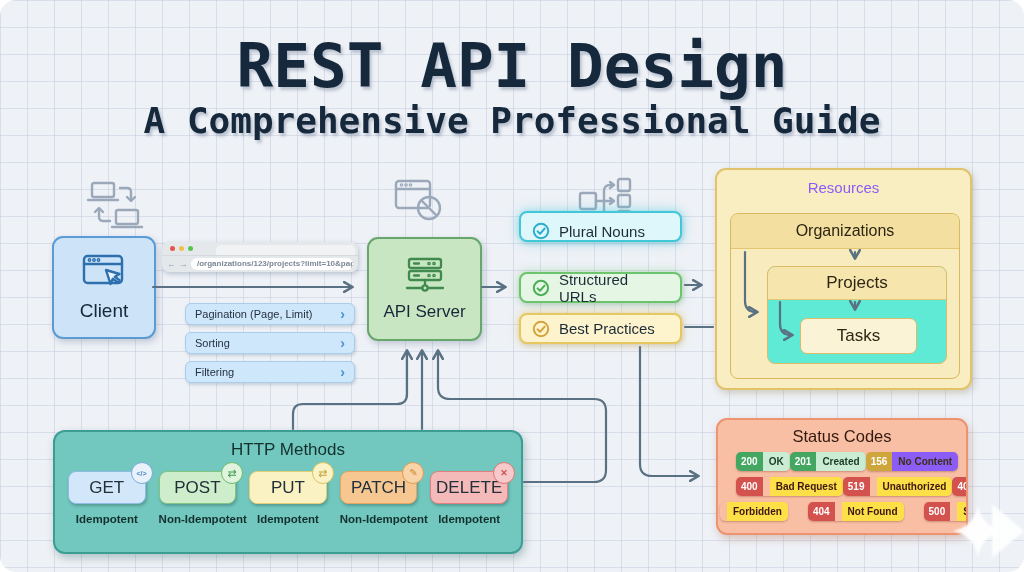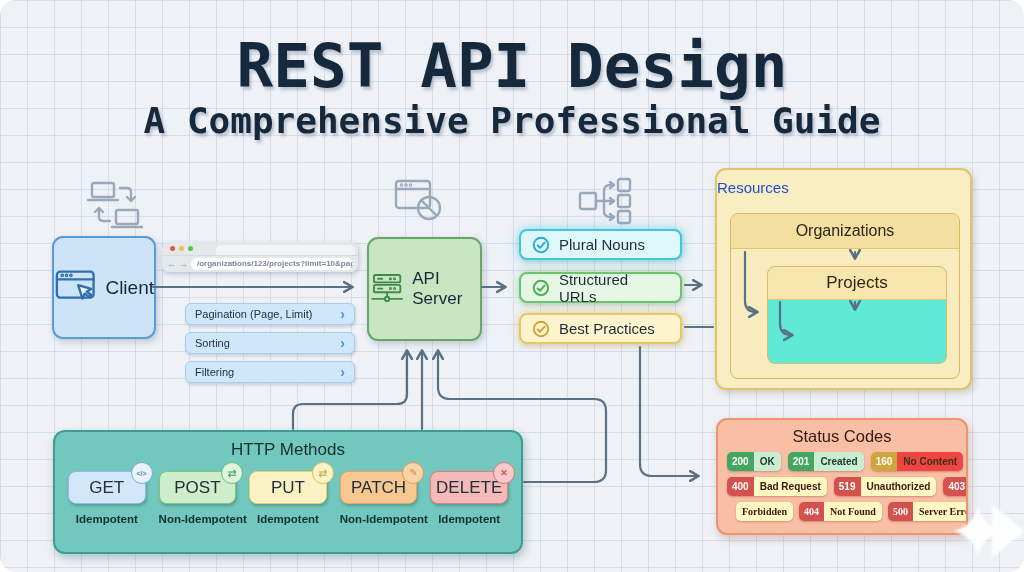--- a/index.html
+++ b/index.html
@@ -18,21 +18,21 @@
   .title,.subtitle{
     position:absolute;left:0;width:100%;text-align:center;
     font-family:"DejaVu Sans Mono",monospace;font-weight:bold;color:#16293c;
     text-shadow:2px 3px 3px rgba(125,138,160,.45);white-space:nowrap;
   }
   .title{top:30px;font-size:61px;}
   .subtitle{top:100px;font-size:36px;}
 
   
   .node-box{
-    position:absolute;border-radius:11px;display:flex;
+    position:absolute;border-radius:11px;display:flex;flex-direction:column;
     align-items:center;justify-content:center;gap:7px;
     box-shadow:2px 3px 6px rgba(90,110,140,.30);
   }
   .box-client{left:52px;top:236px;width:100px;height:99px;background:#cde4f8;border:2px solid #5b9bd5;}
   .box-api{left:367px;top:237px;width:111px;height:100px;background:#c9e6c3;border:2px solid #68a76c;}
   .node-label{font-size:19px;color:#16293a;font-weight:500;}
   .box-api .node-label{font-size:17px;}
 
   
   .browser{position:absolute;left:162px;top:242px;width:196px;height:30px;background:#e5e8eb;
@@ -47,31 +47,31 @@
 
   
   .pill{position:absolute;left:185px;width:150px;height:20px;background:#cfe7fb;border:1px solid #a9cdec;
     border-radius:6px;display:flex;align-items:center;padding:0 9px;font-size:11px;color:#243140;
     box-shadow:1px 2px 3px rgba(90,110,140,.25);white-space:nowrap;}
   .pill .chev{margin-left:auto;color:#4a90d9;font-size:14px;font-weight:bold;line-height:1;}
 
   
   .badge{position:absolute;left:519px;width:163px;height:31px;border-radius:8px;display:flex;
     align-items:center;gap:9px;padding:0 11px;font-size:15px;color:#1c2b38;font-weight:500;box-sizing:border-box;}
-  .badge-cyan{top:229px;background:#def7fa;border:2px solid #41c7d7;
-    box-shadow:0 0 12px rgba(76,205,224,.65),1px 2px 4px rgba(90,110,140,.2);}
+  .badge-cyan{top:211px;background:#def7fa;border:2px solid #41c7d7;
+    box-shadow:0 0 12px rgba(76,205,224,.65),1px 2px 4px rgba(90,110,140,.2);align-items:flex-end;}
   .badge-green{top:272px;background:#e5f7e4;border:2px solid #6cc46d;
     box-shadow:0 0 10px rgba(120,200,120,.5),1px 2px 4px rgba(90,110,140,.2);}
   .badge-yellow{top:313px;background:#fdf3cd;border:2px solid #e7c75f;
     box-shadow:0 0 10px rgba(230,195,95,.6),1px 2px 4px rgba(90,110,140,.2);}
 
   
   .res-outer{position:absolute;left:715px;top:168px;width:257px;height:222px;background:#f9edc2;
     border:2px solid #e2c26a;border-radius:11px;box-shadow:2px 3px 7px rgba(130,115,70,.3);box-sizing:border-box;}
-  .res-title{font-size:15px;color:#1d4ed8;margin-top:9px;font-weight:500;}
+  .res-title{text-align:center;font-size:15px;color:#8b5cf6;margin-top:9px;font-weight:500;}
   .res-org{position:absolute;left:13px;top:43px;width:228px;height:164px;background:#f8ebbd;
     border:1.5px solid #d8b95f;border-radius:8px;}
   .res-hdr{display:flex;align-items:center;justify-content:center;color:#2e2614;}
   .res-org > .res-hdr{height:34px;background:#f3e0a0;border-radius:7px 7px 0 0;border-bottom:1px solid #e2c670;font-size:16px;text-align:center;}
   .res-proj{position:absolute;left:36px;top:52px;width:178px;height:96px;background:#5eead4;
     border:1.5px solid #d9bc66;border-radius:8px;}
   .res-proj > .res-hdr{height:32px;background:#f6e6ad;border-radius:7px 7px 0 0;border-bottom:1px solid #e2c670;font-size:17px;}
   .res-tasks{position:absolute;left:32px;top:51px;width:115px;height:34px;background:#fbf3d6;
     border:1.5px solid #d9bc6b;border-radius:7px;display:flex;align-items:center;justify-content:center;
     font-size:17px;color:#2e2614;}
@@ -96,34 +96,34 @@
   .m-patch .m-card{background:#f7c792;border-color:#e8a55f;}
   .m-patch .m-badge{background:#f8d4a8;border-color:#e39b52;color:#cf8a3a;font-size:10px;}
   .m-delete .m-card{background:#f4b9b9;border-color:#e57f7f;}
   .m-delete .m-badge{background:#f6caca;border-color:#e07676;color:#d05050;font-size:9px;font-weight:bold;}
 
   
   .status-box{position:absolute;left:716px;top:418px;width:252px;height:117px;background:#f8bfa5;
     border:2px solid #ec9471;border-radius:11px;overflow:hidden;
     box-shadow:2px 4px 8px rgba(170,90,60,.3);box-sizing:border-box;}
   .status-title{text-align:center;font-size:16.5px;color:#331a0e;margin-top:7px;font-weight:400;}
-  .status-row{display:flex;gap:7px;padding-left:9px;margin-top:6px;flex-wrap:nowrap;}
-  .status-row.r3{padding-left:18px;gap:6px;font-family:Liberation Serif, serif;}
+  .status-row{display:flex;padding-left:18px;margin-top:6px;flex-wrap:nowrap;}
+  .status-row.r3{padding-left:2px;gap:20px;}
   .chip{display:flex;flex-shrink:0;border-radius:5px;overflow:hidden;height:19px;line-height:19px;
     font-size:10px;font-weight:bold;box-shadow:0 1px 2px rgba(120,50,30,.35);white-space:nowrap;}
   .chip .code{padding:0 5px;color:#ffffff;}
   .chip .lbl{padding:0 6px;}
   .chip .code:empty{display:none;}
   .chip .lbl:empty{display:none;}
   .chip.success .code{background:#44a761;}
   .chip.success .lbl{background:#c9ecd2;color:#1b3a26;}
   .chip.warning .code{background:#cfa63d;}
-  .chip.warning .lbl{background:#ef4444;color:#3a3012;}
+  .chip.warning .lbl{background:#8b5cf6;color:#3a3012;}
   .chip.error .code{background:#d4524e;}
-  .chip.error .lbl{background:#fef9c3;color:#3c1712;}
+  .chip.error .lbl{background:#fde047;color:#3c1712;margin-left:7px;}
 
   
   .wires{position:absolute;left:0;top:0;width:1024px;height:572px;pointer-events:none;z-index:5;}
   .deco-icon{position:absolute;}
 </style>
 </head>
 <body>
 
 <div class="canvas">
 
@@ -253,20 +253,23 @@
     </svg>
     <span>Best Practices</span>
   </div>
 
   <div class="res-outer">
     <div class="res-title">Resources</div>
     <div class="res-org">
       <div class="res-hdr">Organizations</div>
       <div class="res-proj">
         <div class="res-hdr">Projects</div>
+        <div class="res-tasks">
+          <span>Tasks</span>
+        </div>
       </div>
     </div>
   </div>
 
   <div class="methods-box">
     <div class="methods-title">HTTP Methods</div>
     <div class="methods-row">
       <div class="method m-get">
         <div class="m-card">
           <span>GET</span>
@@ -310,21 +313,21 @@
     <div class="status-row">
       <span class="chip success">
         <span class="code">200</span>
         <span class="lbl">OK</span>
       </span>
       <span class="chip success">
         <span class="code">201</span>
         <span class="lbl">Created</span>
       </span>
       <span class="chip warning">
-        <span class="code">160</span>
+        <span class="code">156</span>
         <span class="lbl">No Content</span>
       </span>
     </div>
     <div class="status-row">
       <span class="chip error">
         <span class="code">400</span>
         <span class="lbl">Bad Request</span>
       </span>
       <span class="chip error">
         <span class="code">519</span>

